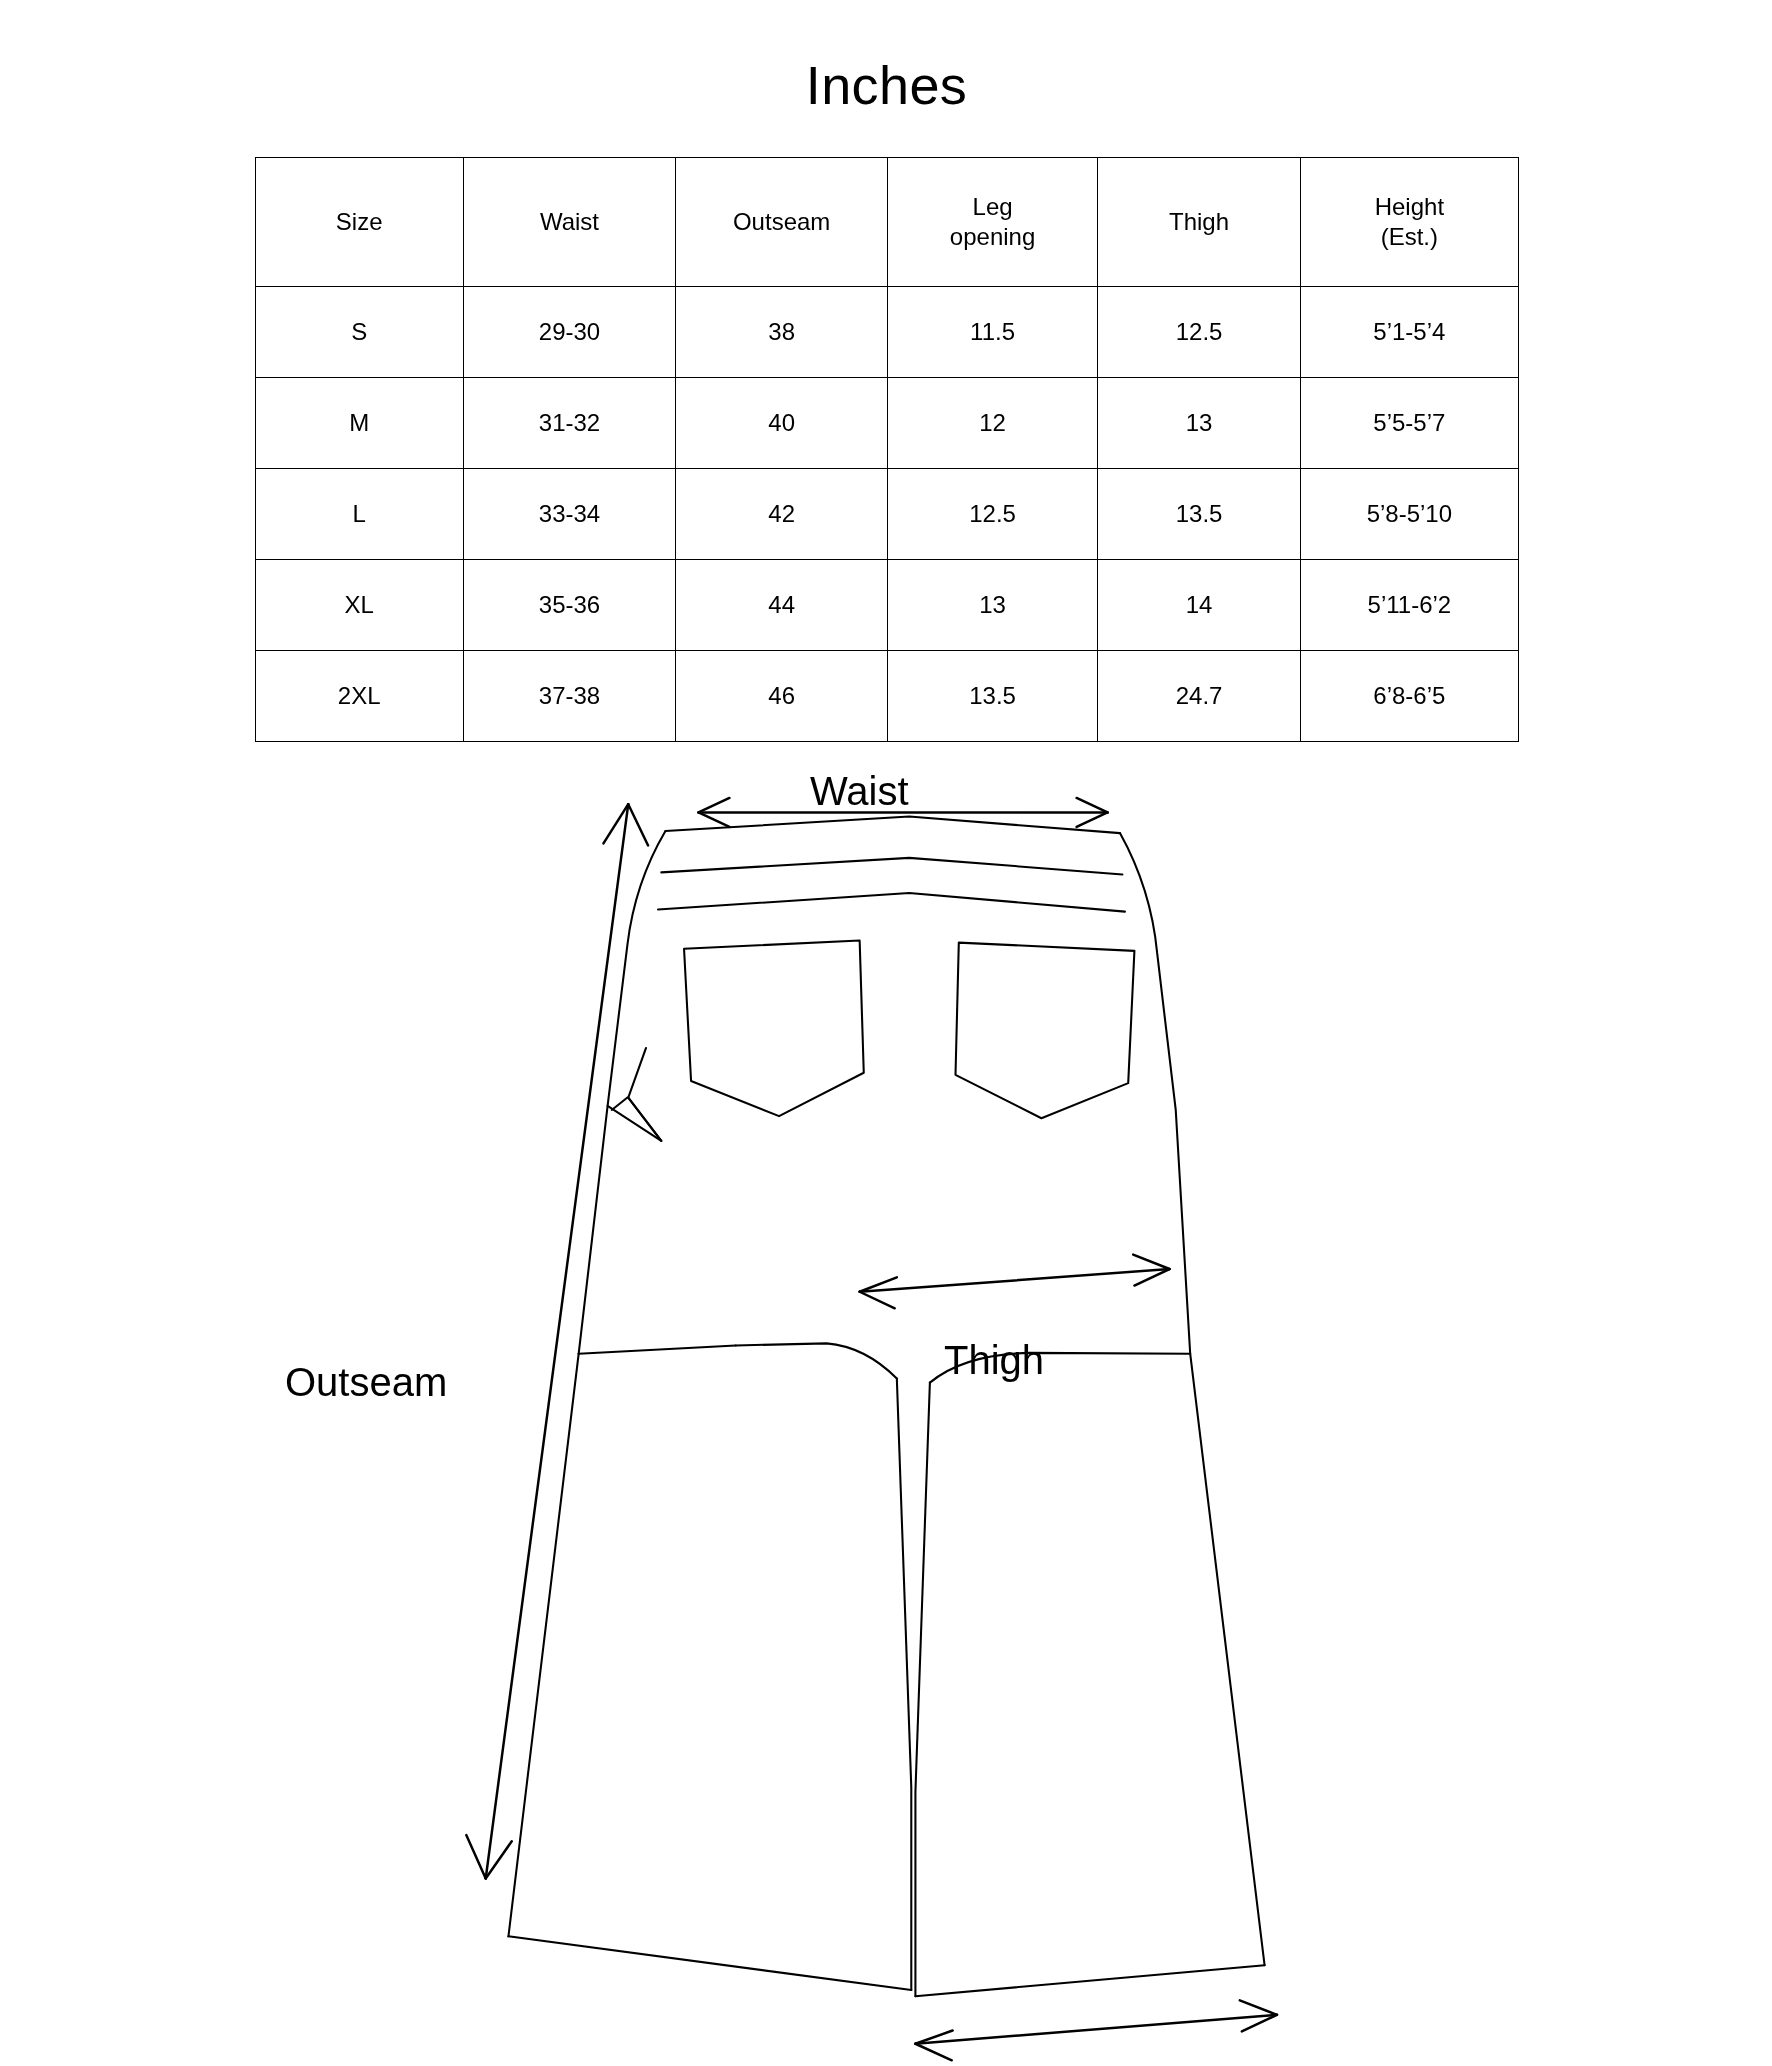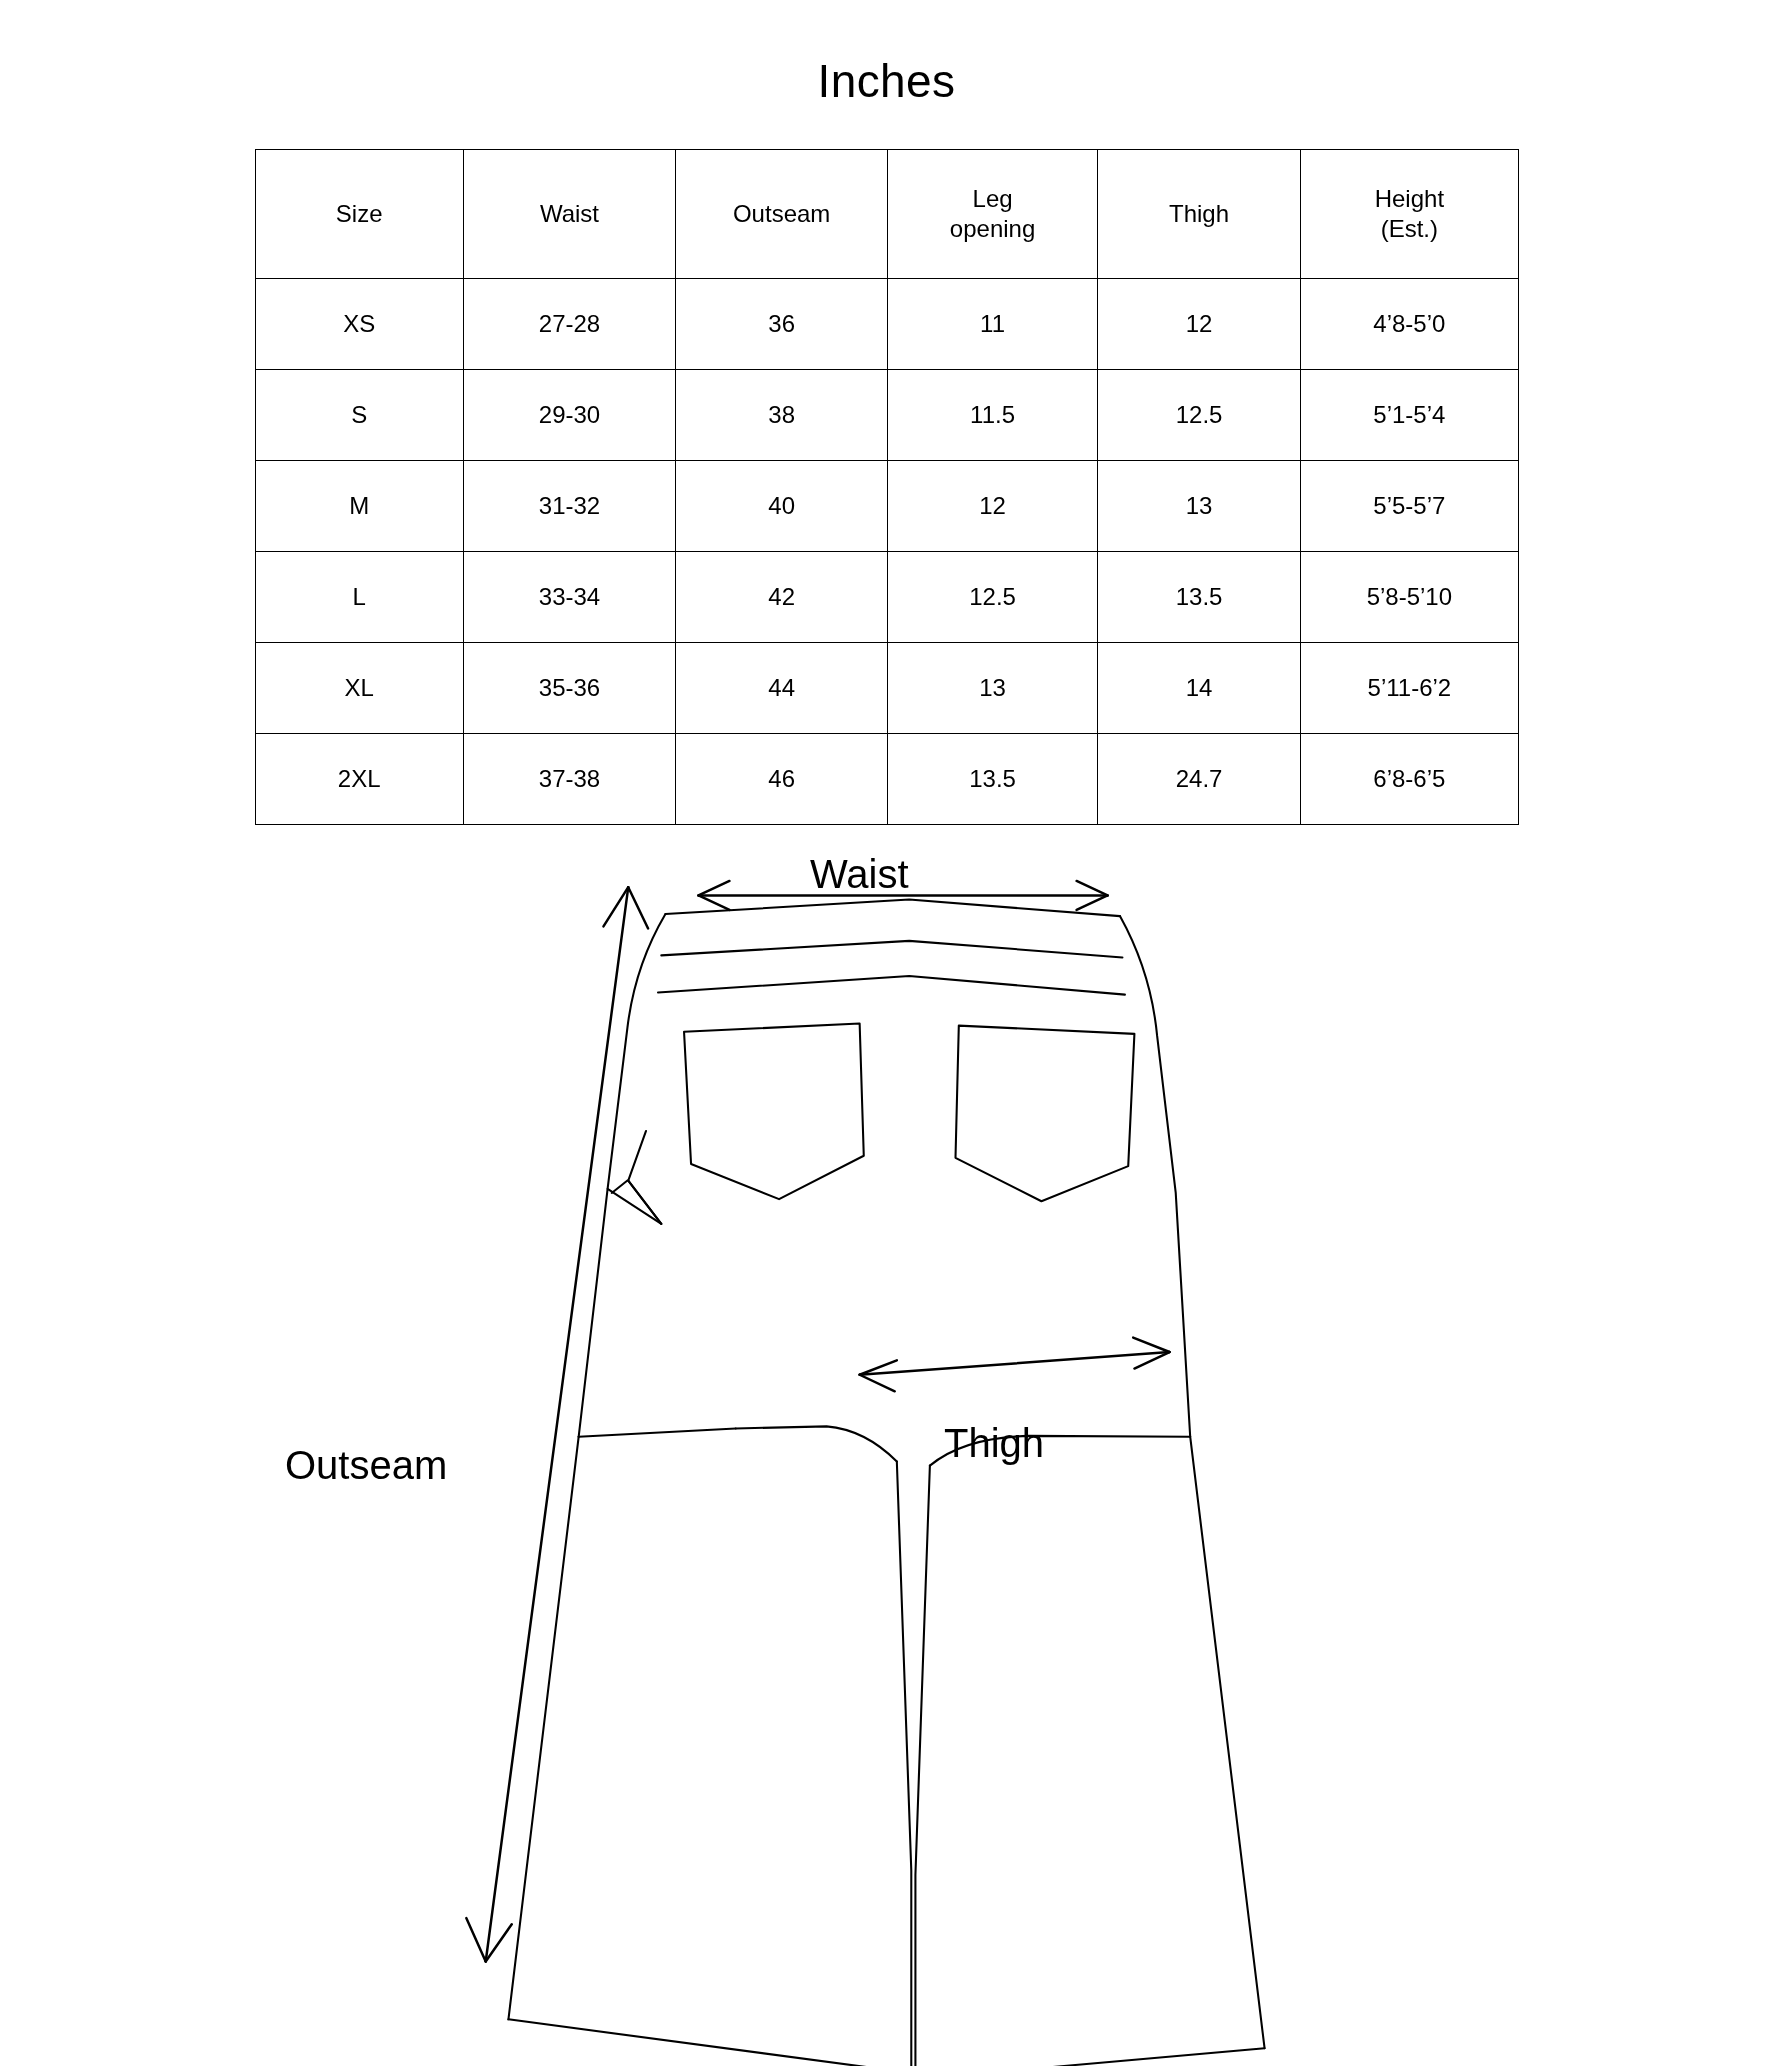--- a/index.html
+++ b/index.html
@@ -12,21 +12,21 @@
     height: 2365px;
     font-family: "Liberation Sans", sans-serif;
     color: #000000;
     position: relative;
     overflow: hidden;
   }
 
   
   .title {
     text-align: center;
-    font-size: 46px;
+    font-size: 54px;
     font-weight: 400;
     letter-spacing: 0.4px;
     margin-top: 54px;
     margin-bottom: 0;
   }
 
   
   .table-wrap {
     width: 1264px;
     margin: 41px auto 0 auto;
@@ -110,28 +110,20 @@
         </th>
         <th>Thigh</th>
         <th>
           <span class="two-line">Height</span>
           <span class="two-line">(Est.)</span>
         </th>
       </tr>
     </thead>
     <tbody>
       <tr>
-        <td>XS</td>
-        <td>27-28</td>
-        <td>36</td>
-        <td>11</td>
-        <td>12</td>
-        <td>4’8-5’0</td>
-      </tr>
-      <tr>
         <td>S</td>
         <td>29-30</td>
         <td>38</td>
         <td>11.5</td>
         <td>12.5</td>
         <td>5’1-5’4</td>
       </tr>
       <tr>
         <td>M</td>
         <td>31-32</td>

